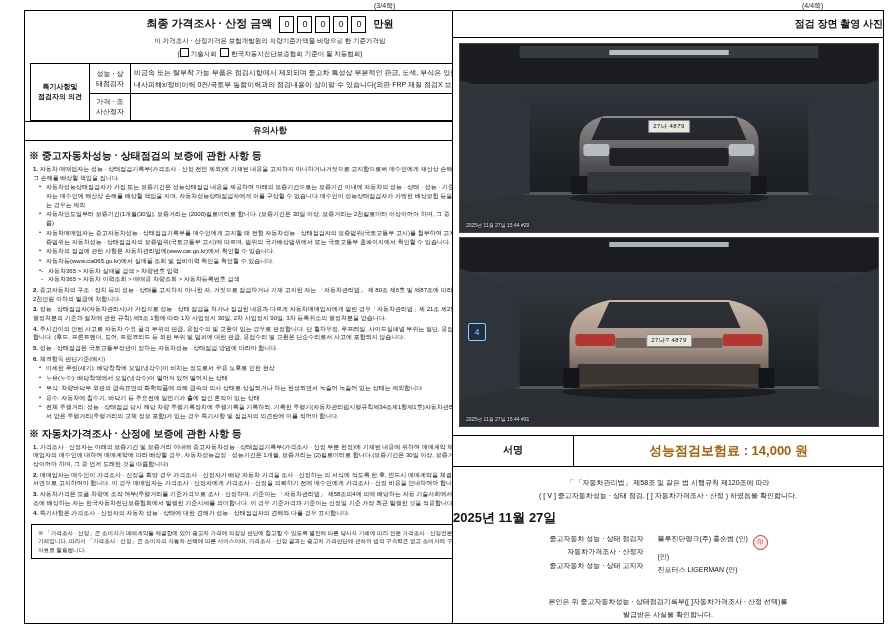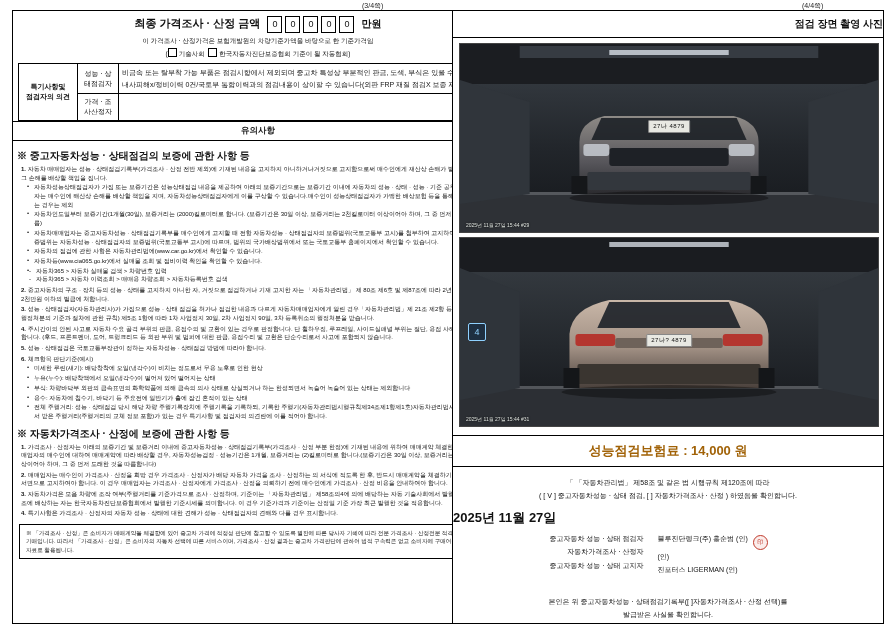--- a/index.html
+++ b/index.html
@@ -8,21 +8,21 @@
     background:#ffffff;
     font-family:"Liberation Sans", sans-serif;
     color:#111;
     overflow:hidden;
   }
   .page{position:absolute;}
   .pageno{
     position:absolute;font-size:7px;color:#222;
   }
   
-  #left{left:12px;top:10px;width:492px;height:614px;}
+  #left{left:24px;top:10px;width:492px;height:614px;}
   #right{left:452px;top:10px;width:432px;height:614px;}
   .sheet{
     border:1.3px solid #000;
     width:100%;height:100%;
     box-sizing:border-box;
     background:#fff;
   }
   table{border-collapse:collapse;width:100%;}
   td,th{border:0.8px solid #000;font-size:7px;padding:2px 3px;vertical-align:middle;}
   .center{text-align:center;}
@@ -313,20 +313,21 @@
           <rect x="300" y="130" width="16" height="20" fill="#141619"></rect>
           <ellipse cx="210" cy="154" rx="108" ry="7" fill="#000" opacity="0.35"></ellipse>
         </svg>
         <div class="cambadge">4</div>
         <div class="plate" style="top:96px;">27나? 4879</div>
         <div class="stamp">2025년 11월 27일 15:44 #31</div>
       </div>
     </div>
 
     <div class="sign-row">
+      <div class="sign-label">서명</div>
       <div class="sign-val">성능점검보험료 : 14,000 원</div>
     </div>
 
     <div class="legal">
       <div>「 「자동차관리법」 제58조 및 같은 법 시행규칙 제120조에 따라</div>
       <div>( [ Ⅴ ] 중고자동차성능 · 상태 점검, [     ] 자동차가격조사 · 산정 ) 하였음을 확인합니다.</div>
     </div>
 
     <div class="datelbl">2025년 11월 27일</div>
 

